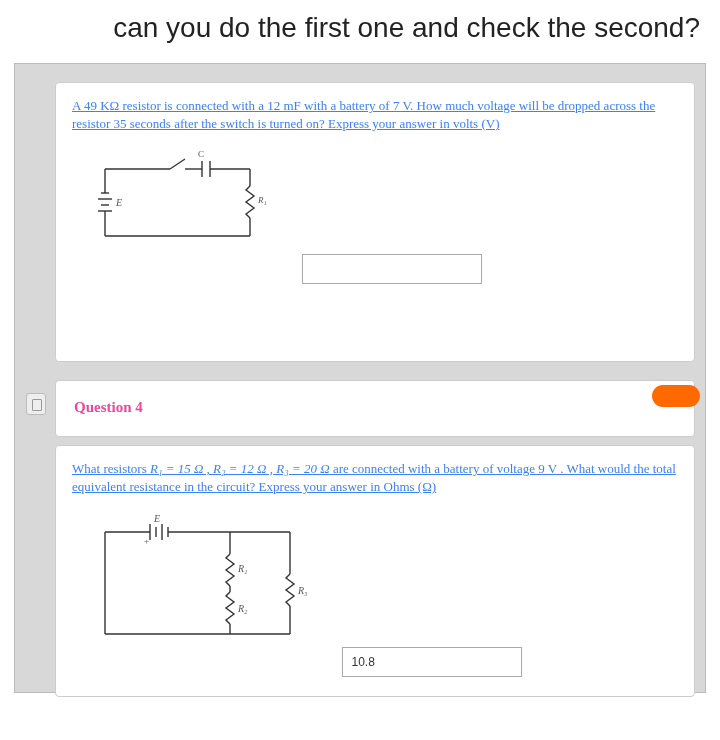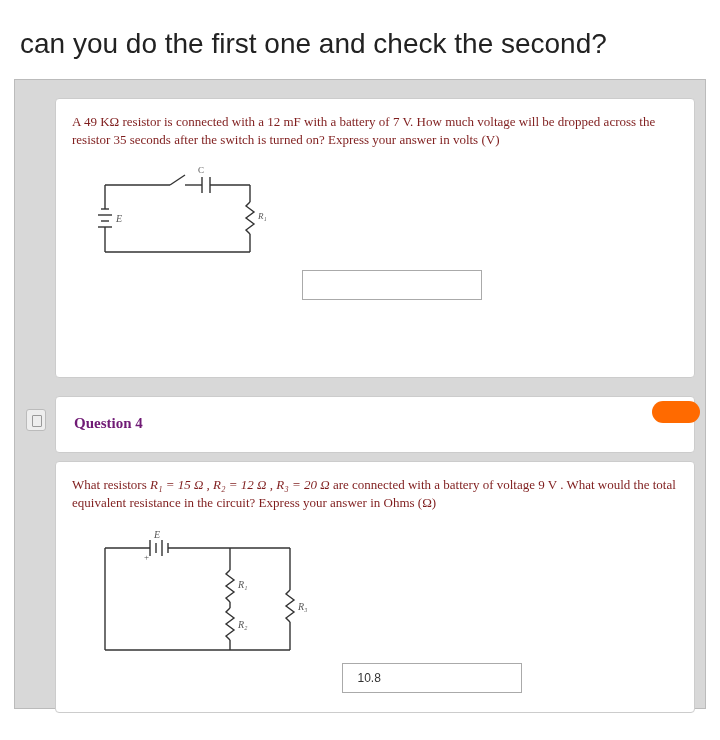--- a/index.html
+++ b/index.html
@@ -7,70 +7,72 @@
     width: 720px;
     height: 740px;
     background: #fff;
     font-family: Arial, Helvetica, sans-serif;
     color: #222;
     overflow: hidden;
   }
   .page-title {
     font-size: 28px;
     font-weight: 400;
-    padding: 26px 20px 10px 20px;
+    padding: 10px 20px 10px 20px;
     line-height: 1.25;
+    text-align: right;
   }
   .content-area {
     background: #d8d8d8;
     padding: 18px 10px 10px 40px;
     border: 1px solid #bbb;
     margin: 8px 14px 0 14px;
     height: 630px;
     position: relative;
   }
   .question-card {
     background: #fff;
     border: 1px solid #ccc;
     border-radius: 4px;
     padding: 14px 16px 16px 16px;
     margin-bottom: 18px;
     position: relative;
   }
   .qtext {
     font-family: Georgia, 'Times New Roman', serif;
     font-size: 13px;
-    color: #7f1d1d;
+    color: #3b82f6;
     line-height: 1.4;
     margin-bottom: 14px;
+    text-decoration: underline;
   }
   .circuit {
     width: 190px;
     height: 110px;
     margin: 4px 0 12px 18px;
   }
   .circuit2 {
     width: 230px;
     height: 140px;
     margin: 4px 0 12px 18px;
   }
   .answer-input {
     width: 180px;
     height: 30px;
     border: 1px solid #aaa;
     background: #fff;
-    padding: 0 14px;
+    padding: 0 8px;
     font-size: 12px;
     color: #333;
     margin-left: 18px;
   }
   .qheader {
     font-family: Georgia, 'Times New Roman', serif;
     font-size: 15px;
-    color: #701a75;
+    color: #ec4899;
     padding: 8px 0 10px 2px;
     border-bottom: 0;
     font-weight: 600;
   }
   .qmark {
     position: absolute;
     left: -30px;
     top: 12px;
     width: 20px;
     height: 22px;

